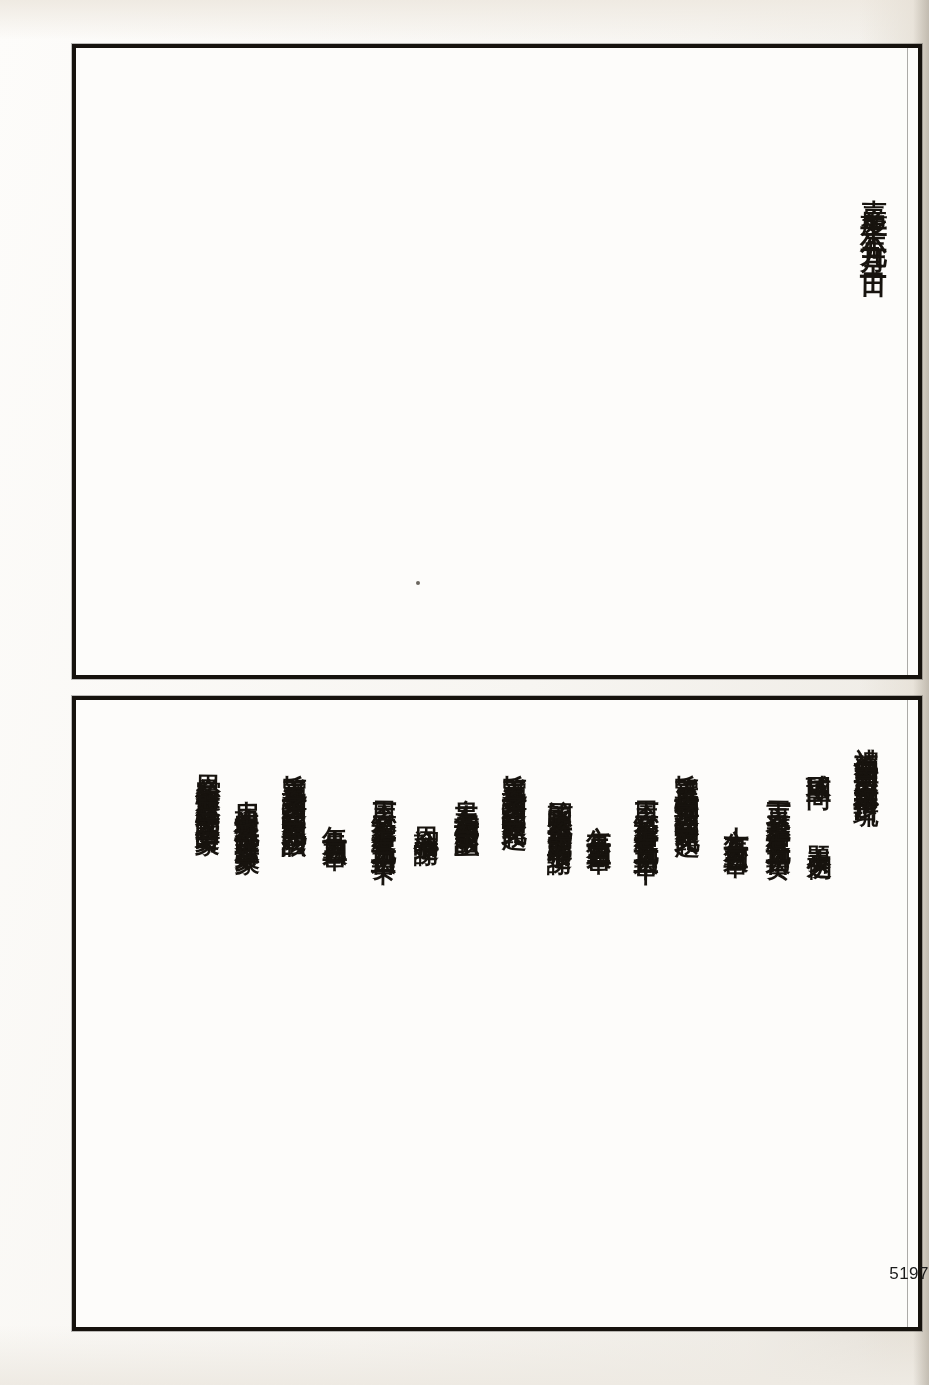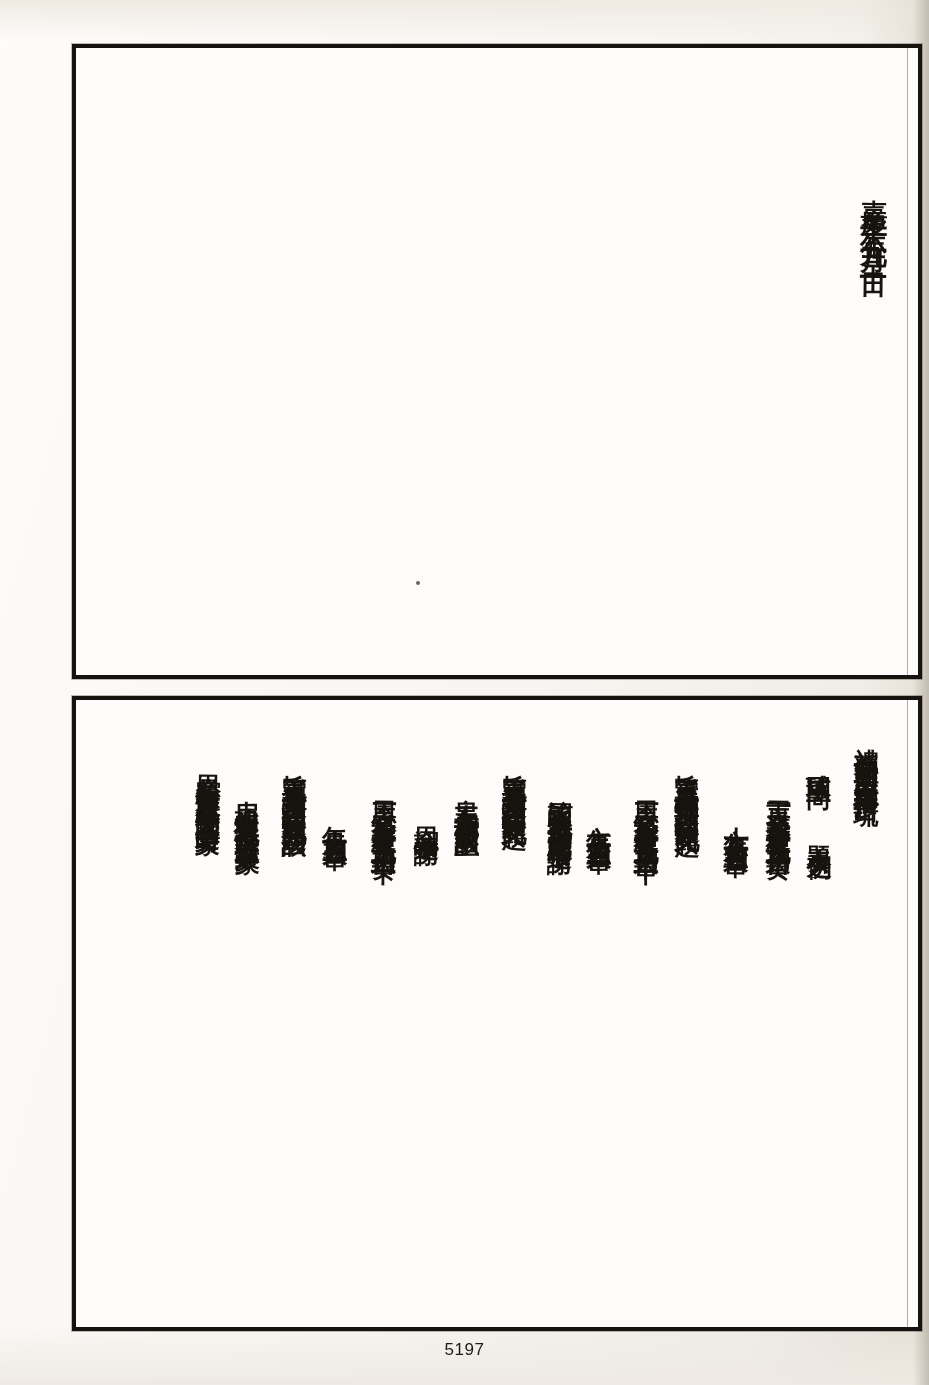--- a/index.html
+++ b/index.html
@@ -141,22 +141,22 @@
     background: #3a332a;
     border-radius: 50%;
     opacity: .75;
   }
 
   
   .page-number {
     position: absolute;
     left: 0;
     right: 0;
-    top: 1340px;
-    text-align: center;
+    top: 1264px;
+    text-align: right;
     font-family: "Liberation Sans", sans-serif;
     font-size: 17px;
     color: #1b1b1b;
     letter-spacing: 0.5px;
   }
 
   
   .binding {
     position: absolute;
     right: 0;

